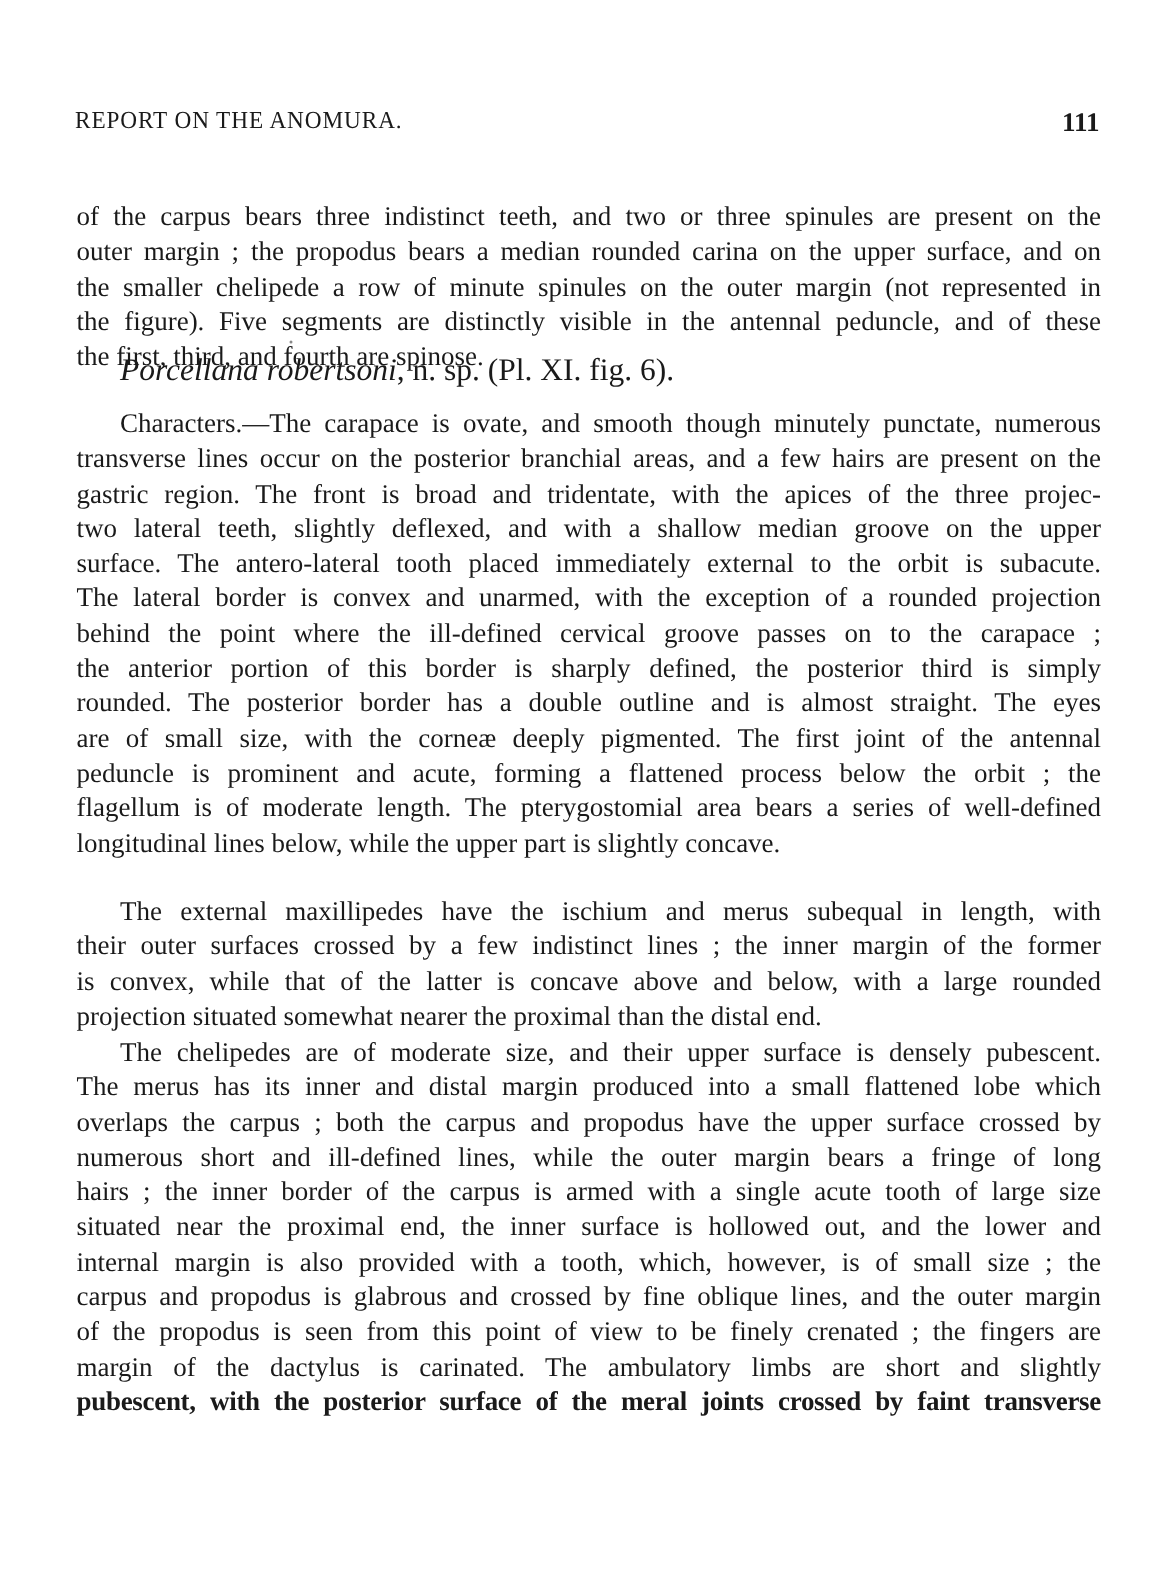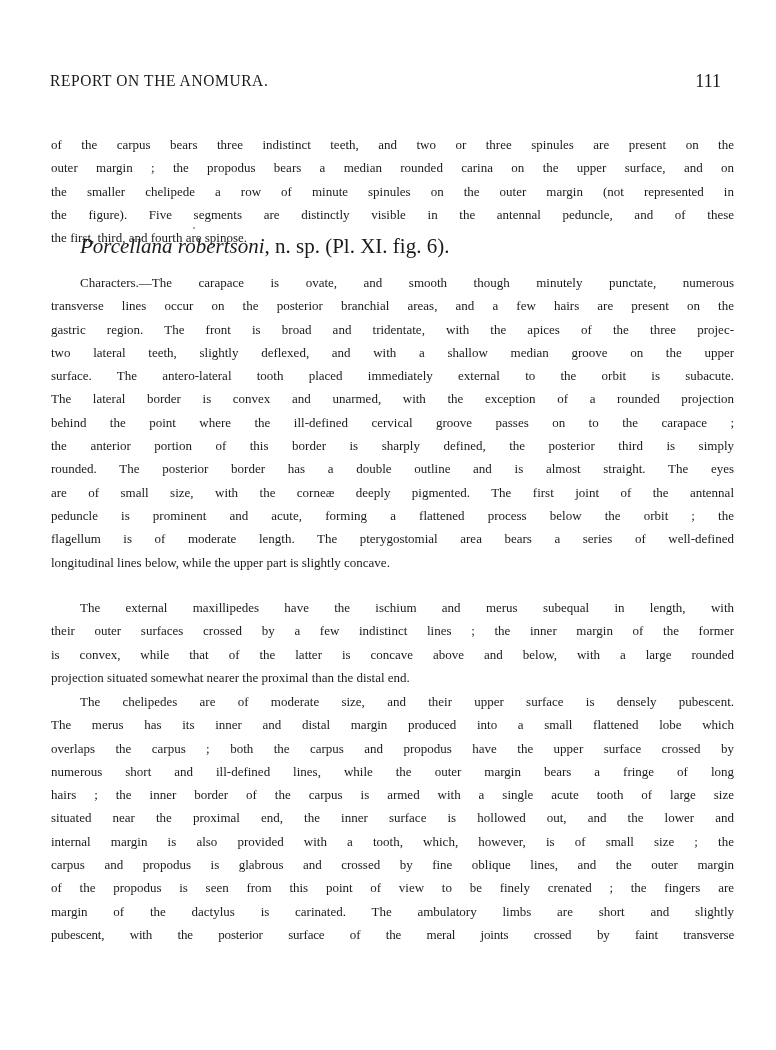--- a/index.html
+++ b/index.html
@@ -12,39 +12,39 @@
     .running-head {
       position: absolute; top: 72px; left: 50px; width: 683px;
       height: 22px;
     }
     .running-title {
       position: absolute; left: 0; width: 683px; 
       font-size: 15.5px; letter-spacing: 0.6px; top: 0;
       transform: scaleY(1.05);
     }
     .page-number {
-      position: absolute; right: 12px; top: -1px; font-size: 18px; font-weight: normal;
+      position: absolute; right: 0; top: -1px; font-size: 18px; font-weight: bold;
     }
     .text-block {
       position: absolute; left: 51px; width: 683px;
-      font-size: 13px; line-height: 23.3px; text-align: justify;
+      font-size: 18px; line-height: 23.3px; text-align: justify;
     }
     .text-block .line {
       display: block; text-align: justify; text-align-last: justify;
       white-space: nowrap; height: 23.3px;
     }
     .text-block .line.last { text-align-last: left; }
     .indent { padding-left: 29px; }
     .heading {
       position: absolute; left: 80px; top: 234px;
       font-size: 21px;
     }
     .heading .genus { font-style: italic; }
     .para-lead { }
-    .bold-ish { font-weight: normal; letter-spacing: -0.2px; }
+    .bold-ish { font-weight: bold; letter-spacing: -0.2px; }
     .speck { position: absolute; width: 2px; height: 2px; background: #888; border-radius: 1px; }
   </style>
 </head>
 <body>
 
 <div class="page">
 
   <div class="running-head">
     <div class="running-title">REPORT ON THE ANOMURA.</div>
     <div class="page-number">111</div>

